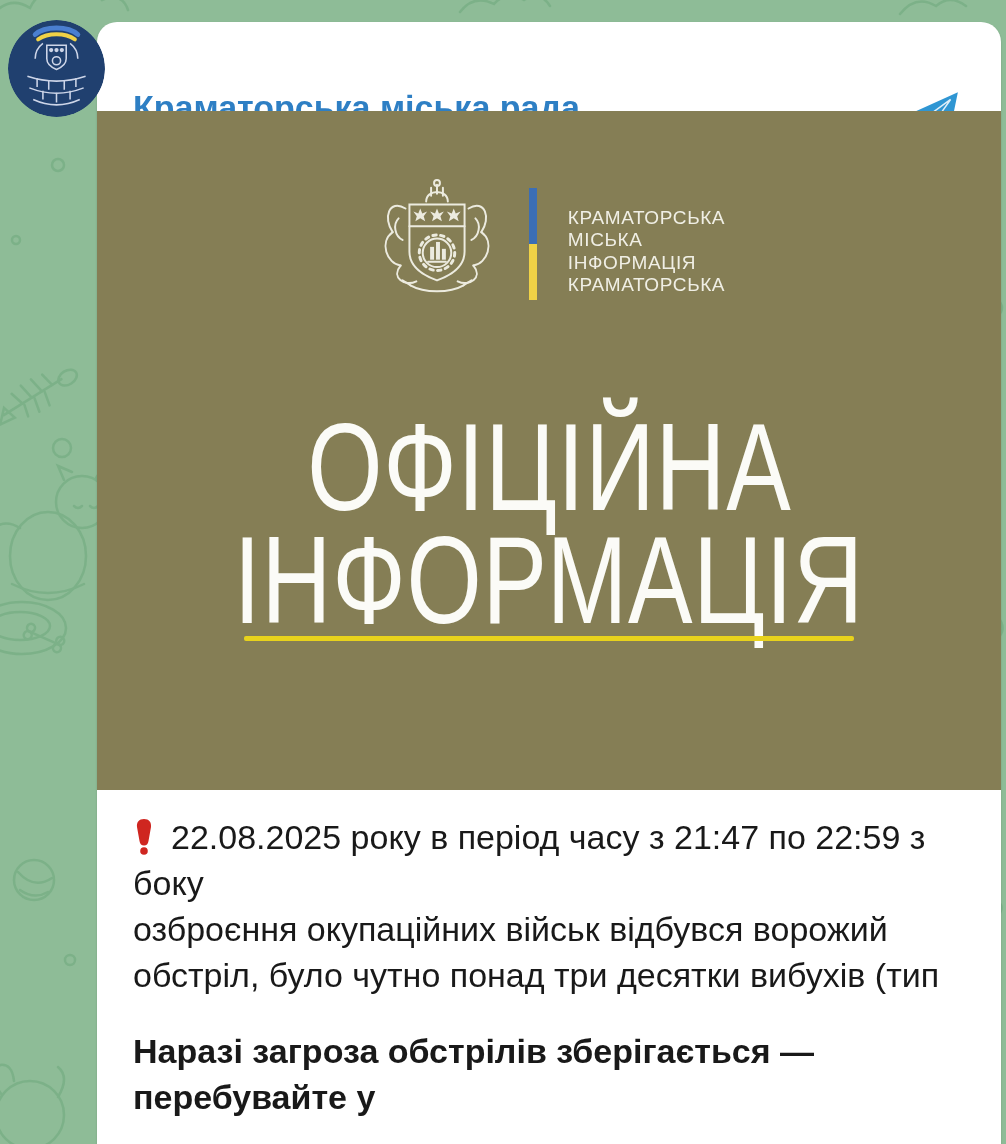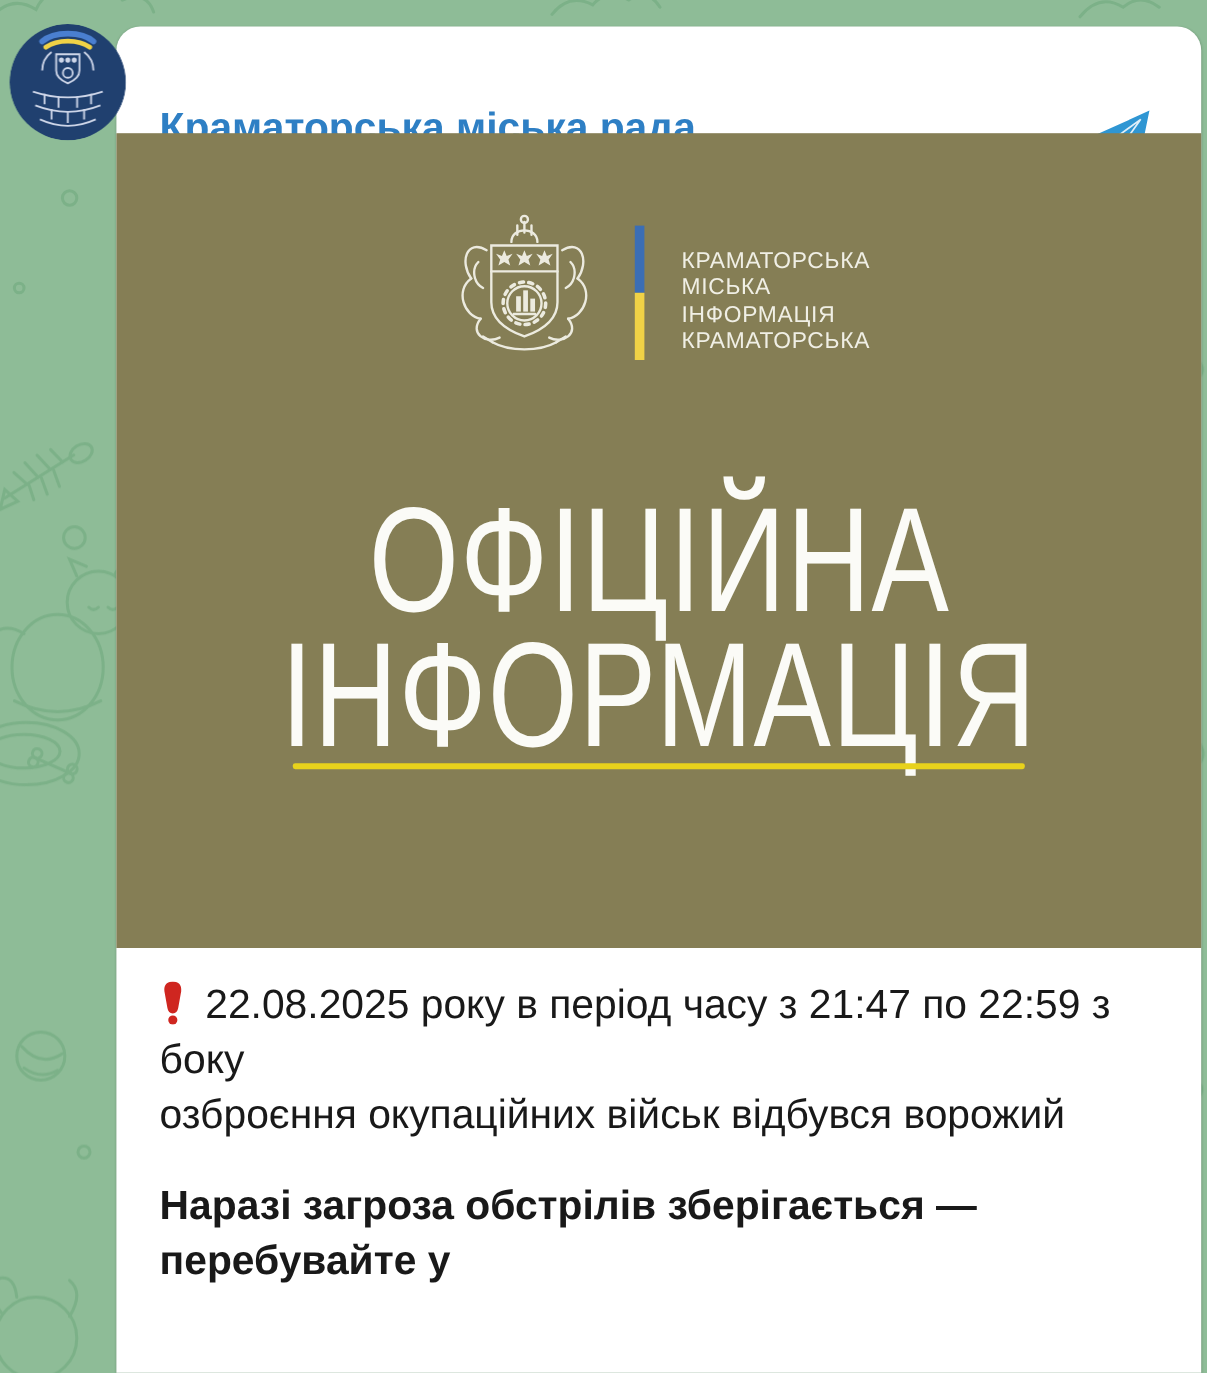--- a/index.html
+++ b/index.html
@@ -246,20 +246,21 @@
       <div class="para1">
         <span class="line">
           <span class="excl">
             <svg width="22" height="36" viewBox="0 0 22 36">
               <path d="M11,0 C16,0 18.5,3 18,8 L15.5,22 C15,25 13.5,26.5 11,26.5 C8.5,26.5 7,25 6.5,22 L4,8 C3.5,3 6,0 11,0 Z" fill="#cf2620"></path>
               <circle cx="11" cy="32" r="3.8" fill="#cf2620"></circle>
             </svg>
           </span><span>22.08.2025 року в період часу з 21:47 по 22:59 з боку</span>
         </span>
         <span class="line">озброєння окупаційних військ відбувся ворожий</span>
+        <span class="line">обстріл, було чутно понад три десятки вибухів (тип</span>
       </div>
       <div class="para2">
         <span class="line">Наразі загроза обстрілів зберігається — перебувайте у</span>
 
       </div>
     </div>
 
   </div>
 </div>
 

